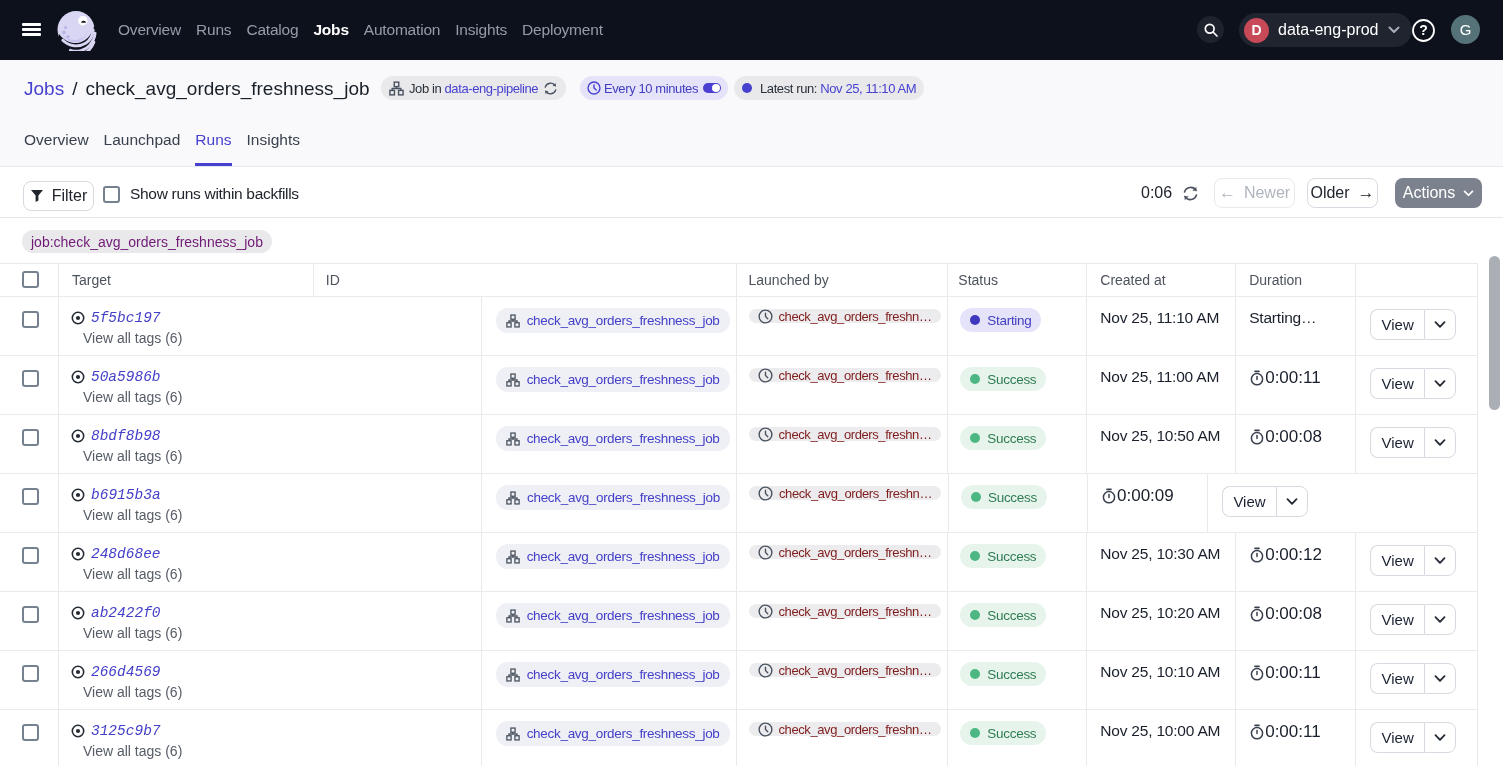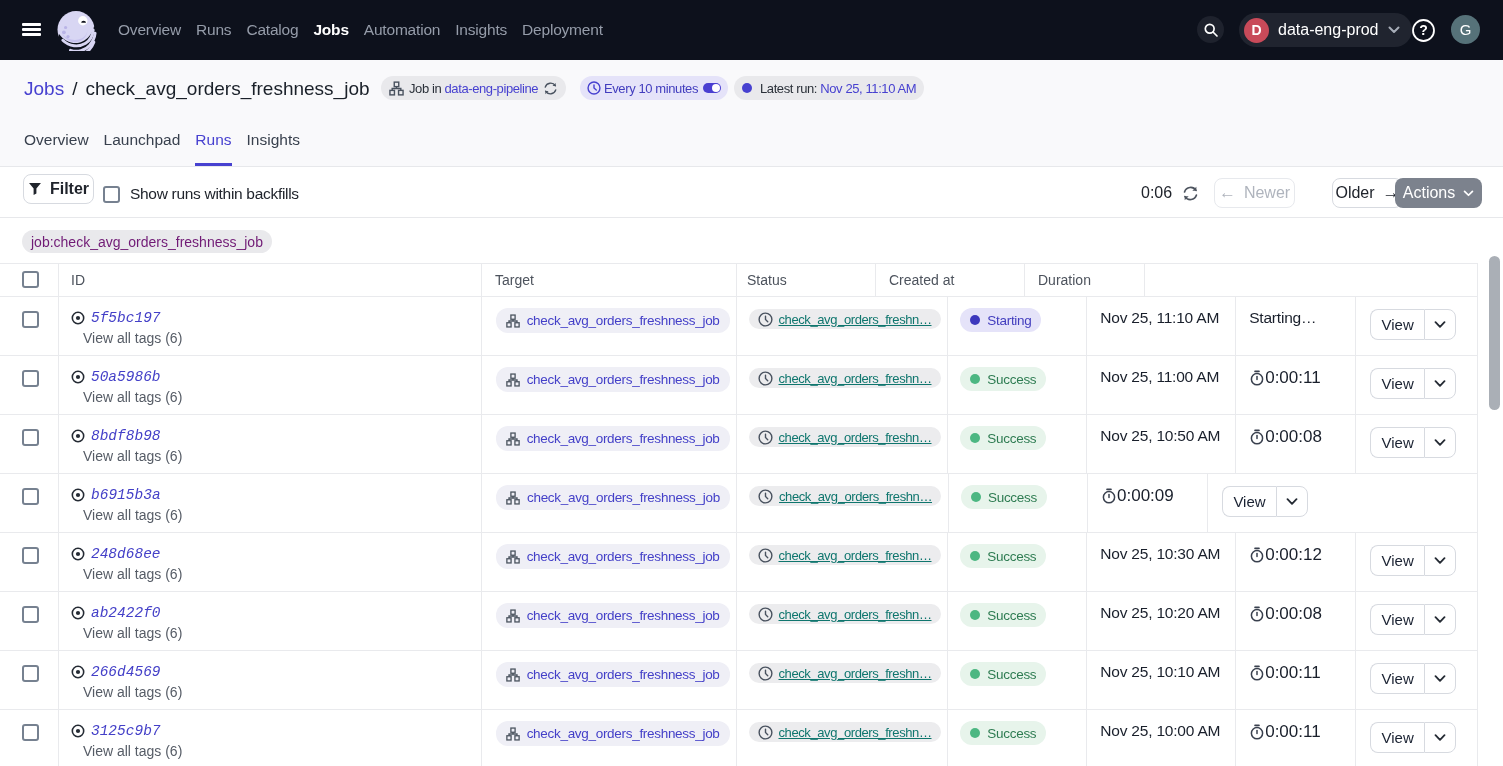--- a/index.html
+++ b/index.html
@@ -33,26 +33,26 @@
 .toggle { width:18px; height:10px; background:#4A3FD1; border-radius:6px; position:relative; margin-left:2px; }
 .toggle::after { content:""; position:absolute; right:1px; top:1px; width:8px; height:8px; border-radius:50%; background:#fff; }
 .bluedot { width:10px; height:10px; border-radius:50%; background:#4741D0; }
 .tabs { position:absolute; left:24px; top:70px; display:flex; gap:15px; }
 .tab { font-size:15.5px; font-weight:500; color:#39414E; line-height:19px; padding-bottom:17px; position:relative; }
 .tab.on { color:#4741D0; }
 .tab.on::after { content:""; position:absolute; left:0; right:0; bottom:0; height:3px; background:#4741D0; }
 
 .filterrow { position:absolute; left:0; top:167px; width:1503px; height:51px; background:#fff; border-bottom:1px solid #E7E8EB; }
 .btn { height:30px; border:1px solid #D7DAE0; border-radius:8px; background:#fff; display:inline-flex; align-items:center; justify-content:center; font-size:16px; color:#20242C; gap:8px; }
-.filterbtn { position:absolute; left:23px; top:7px; width:71px;font-weight:bold; }
+.filterbtn { position:absolute; left:23px; top:14px; width:71px; }
 .cb { width:17px; height:17px; border:2px solid #768190; border-radius:3px; background:#fff; }
 .showruns { position:absolute; left:103px; top:18px; display:flex; align-items:center; gap:10px; font-size:15.5px; letter-spacing:-0.3px; color:#20242C; }
 .timer { position:absolute; left:1141px; top:17px; display:flex; align-items:center; gap:10px; font-size:16px; color:#20242C; }
 .newer { position:absolute; left:1214px; top:11px; width:81px; border-color:#E7E9ED; color:#AFB4BD; }
-.older { position:absolute; left:1307px; top:11px; width:71px;margin-left:25px; }
+.older { position:absolute; left:1307px; top:11px; width:71px; }
 .actions { position:absolute; left:1395px; top:11px; width:87px; height:30px; border-radius:8px; background:#7C828D; color:#fff; border:none; display:inline-flex; align-items:center; justify-content:center; font-size:16px; gap:8px; }
 
 .tagrow { position:absolute; left:0; top:218px; width:1503px; height:45px; background:#fff; }
 .jobtag { position:absolute; left:22px; top:12px; height:23px; background:#E9E9EC; border-radius:12px; display:flex; align-items:center; padding:0 9px; font-size:14px; color:#701a75; }
 
 .table { position:absolute; left:0; top:263px; width:1478px; border-top:1px solid #E9EAED; border-right:1px solid #E9EAED; }
 .trow { display:flex; border-bottom:1px solid #E9EAED; background:#fff; }
 .thead { height:33px; }
 .tbody { height:59px; }
 .c { border-right:1px solid #E9EAED; position:relative; }
@@ -65,21 +65,21 @@
 .c5 { width:149px; }
 .c6 { width:120px; }
 .c7 { width:121px; }
 .hl { position:absolute; top:8px; font-size:14px; color:#4D535D; }
 .rowcb { position:absolute; left:22px; }
 .idline { position:absolute; left:12px; top:11px; height:19px; display:flex; align-items:center; gap:6px;font-style:italic; }
 .idline .mono { font-family:"Liberation Mono", monospace; font-size:14.5px; color:#4440C8; }
 .viewall { position:absolute; left:24px; top:33px; font-size:14px; color:#565C66; }
 .pill { display:inline-flex; align-items:center; border-radius:12px; font-size:13.5px; letter-spacing:-0.3px; white-space:nowrap; }
 .tgt { position:absolute; left:14px; top:11px; height:25px; background:#EFEFF6; color:#4440C8; padding:0 10px; gap:7px; }
-.lby { position:absolute; left:12px; top:12px; height:20px; background:#ECECEE; color:#0f766e; padding:0 9px; gap:6px; font-size:13px; letter-spacing:-0.4px;text-decoration:underline; }
+.lby { position:absolute; left:12px; top:12px; height:14px; background:#ECECEE; color:#7f1d1d; padding:0 9px; gap:6px; font-size:13px; letter-spacing:-0.4px; }
 .st { position:absolute; left:12px; top:11px; height:24px; padding:0 10px; gap:7px; }
 .st .dot { width:10px; height:10px; border-radius:50%; }
 .st.starting { background:#E5E3F9; color:#423DBE; }
 .st.starting .dot { background:#3D38BD; }
 .st.success { background:#E7F4EB; color:#2E7C52; }
 .st.success .dot { background:#4CB782; }
 .created { position:absolute; left:13px; top:12px; font-size:15.5px; letter-spacing:-0.2px; color:#191F2B; }
 .dur { position:absolute; left:13px; top:12px; display:flex; align-items:center; gap:0; font-size:17px; color:#191F2B; }
 .viewgrp { position:absolute; left:14px; top:12px; display:flex; }
 .viewgrp .v { width:54px; height:31px; border:1px solid #D7DAE0; border-right:none; border-radius:8px 0 0 8px; background:#fff; display:flex; align-items:center; justify-content:center; font-size:15px; color:#1A2232; }
@@ -210,25 +210,28 @@
 
 <div class="tagrow">
     <div class="jobtag">job:check_avg_orders_freshness_job</div>
   </div>
 
 <div class="table">
     <div class="trow thead">
  <div class="c c0">
         <div class="cb rowcb" style="top:7px;"></div>
       </div>
+ <div class="c c2">
+        <span class="hl" style="left:13px;">Target</span>
+      </div>
  <div class="c c1">
         <span class="hl" style="left:12px;">ID</span>
       </div>
- <div class="c c2">
-        <span class="hl" style="left:13px;">Target</span>
+ <div class="c c3">
+        <span class="hl" style="left:12px;">Launched by</span>
       </div>
  <div class="c c4">
         <span class="hl" style="left:10px;">Status</span>
       </div>
  <div class="c c5">
         <span class="hl" style="left:13px;">Created at</span>
       </div>
  <div class="c c6">
         <span class="hl" style="left:13px;">Duration</span>
       </div>

